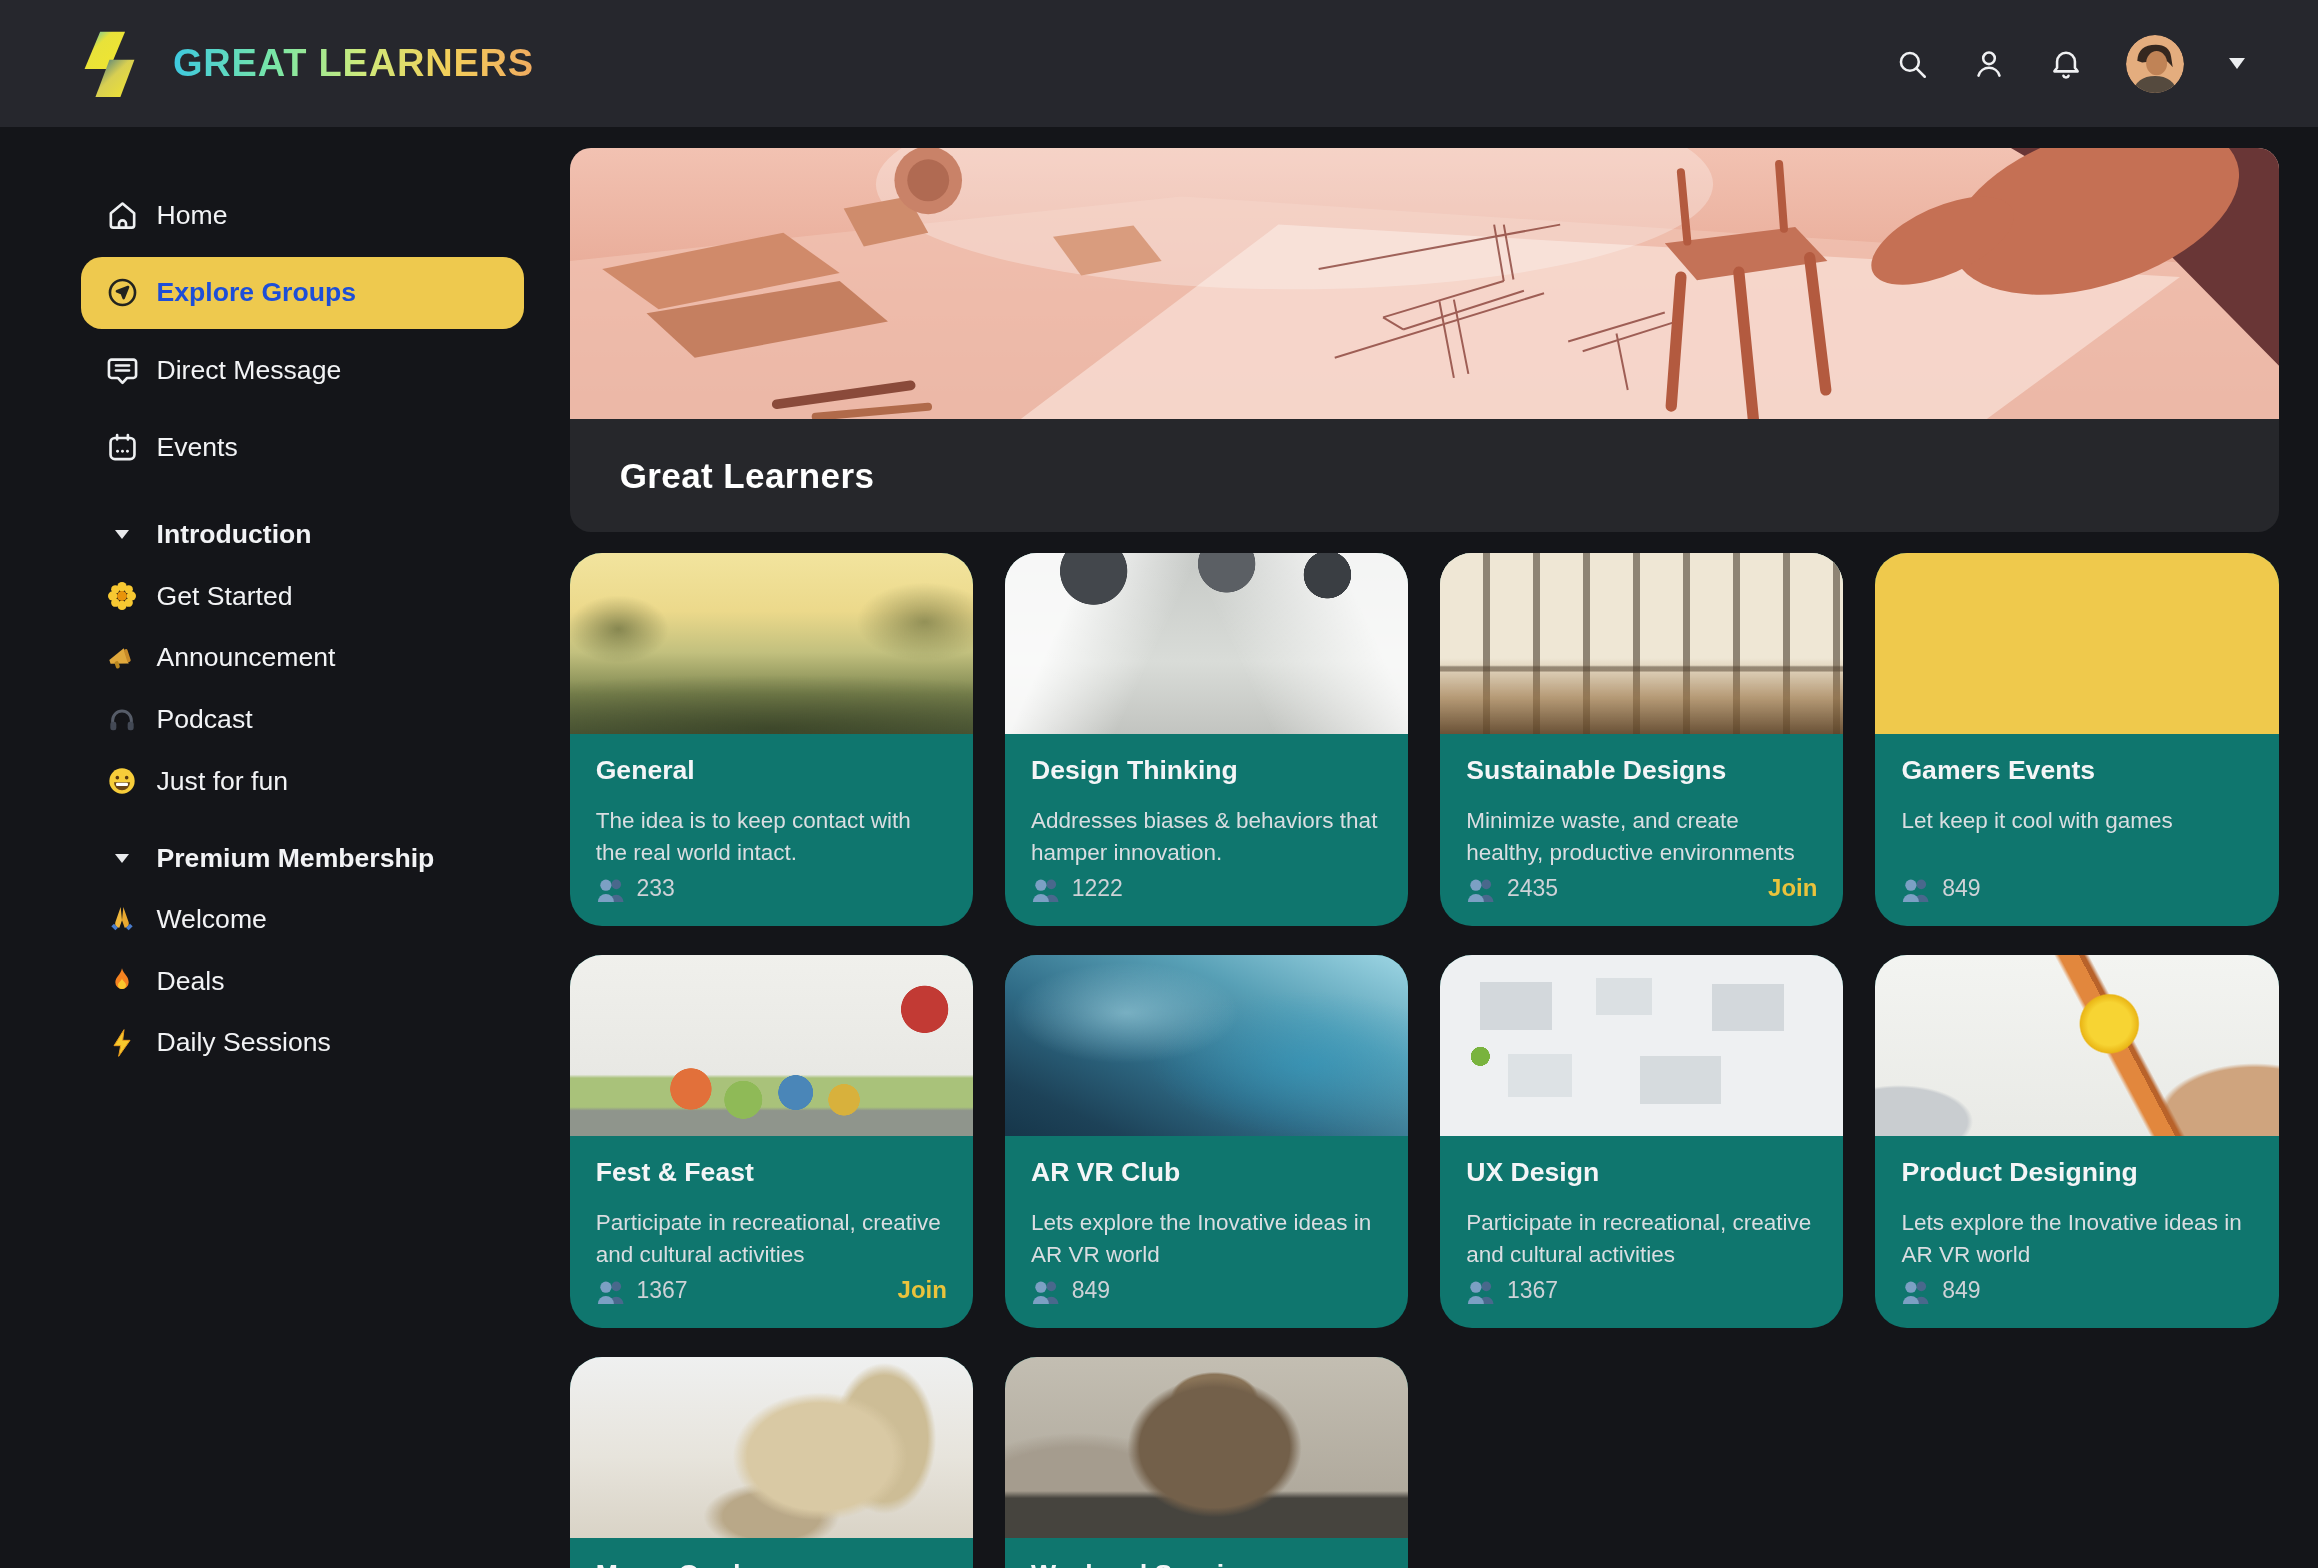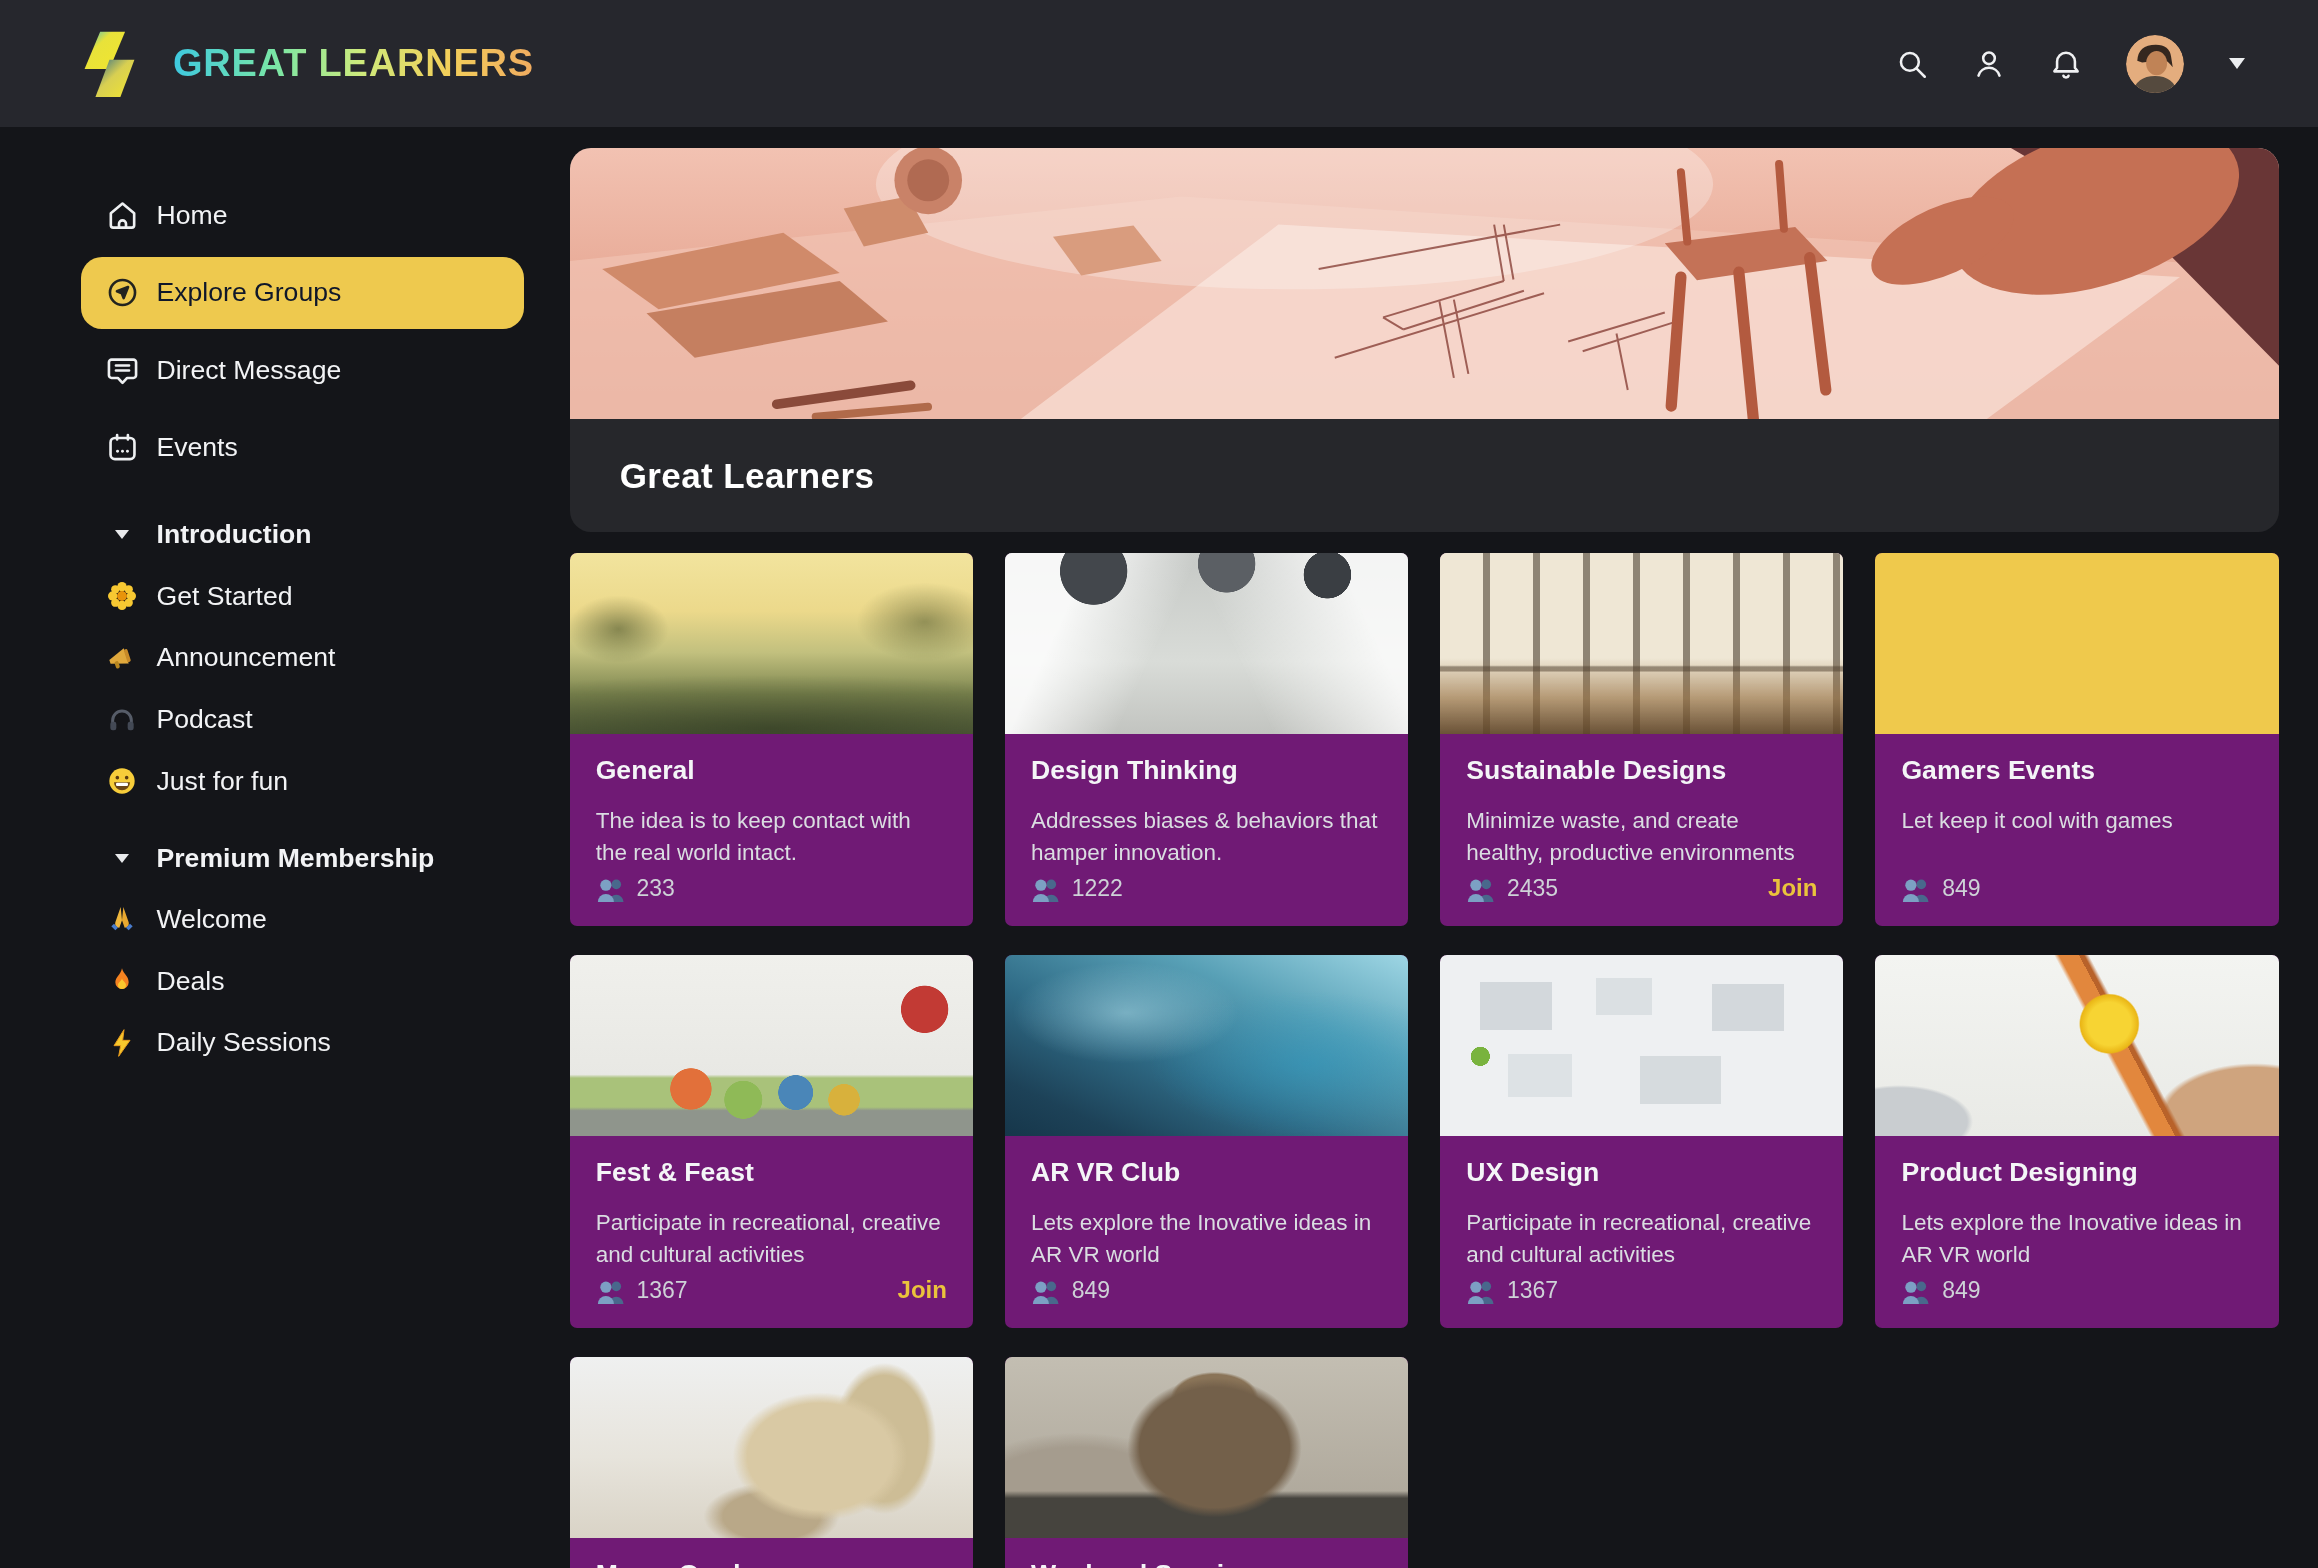--- a/index.html
+++ b/index.html
@@ -27,42 +27,42 @@
 
   
   .sidebar { width:556px; flex:none; padding:52px 32px 16px 81px; }
   .nav-item { height:72px; margin-bottom:5.6px; display:flex; align-items:center;
     gap:16px; padding-left:22.5px; border-radius:21px; cursor:pointer; }
   .nav-item .nicon { width:37px; height:37px; display:flex; align-items:center; justify-content:center; }
   .nav-item .nicon svg { stroke:#eef0f2; fill:none; stroke-width:1.8; stroke-linecap:round; stroke-linejoin:round; }
   .nav-label { font-size:26.6px; color:#f2f3f5; }
   .nav-item.active { background:#eec94e; }
   .nav-item.active .nicon svg { stroke:#22231f; }
-  .nav-item.active .nav-label { color:#0f172a; font-weight:normal; }
+  .nav-item.active .nav-label { color:#1d4ed8; font-weight:bold; }
 
   .side-section { margin-top:27px; }
   .section-header { height:48px; display:flex; align-items:center; gap:16px;
     padding-left:22.5px; margin-bottom:11.3px; cursor:pointer; }
   .section-header .nicon { width:37px; display:flex; justify-content:center; }
   .sec-caret { width:0; height:0; border-left:7.2px solid transparent;
     border-right:7.2px solid transparent; border-top:9.7px solid #e9eaec; }
   .section-label { font-size:26.6px; font-weight:bold; color:#f2f3f5; }
   .side-item { height:52px; margin-bottom:9.7px; display:flex; align-items:center;
     gap:16px; padding-left:22.5px; cursor:pointer; }
   .side-item .nicon { width:37px; height:37px; display:flex; align-items:center; justify-content:center; }
 
   
   .main { flex:1; padding:21px 40px 0 13.7px; }
   .hero { width:1709px; background:#26272b; border-radius:21px; overflow:hidden; margin-bottom:21px; }
   .hero-img { display:block; width:100%; height:271px; }
   .hero-bar { height:113px; display:flex; align-items:center; padding-left:50px; }
   .hero-title { font-size:35px; font-weight:bold; color:#ffffff; letter-spacing:0.4px; }
 
   .grid { width:1709px; display:grid; grid-template-columns:repeat(4,1fr); gap:29px 32px; }
-  .card { background:#701a75; border-radius:7px; overflow:hidden; cursor:pointer; }
+  .card { background:#0f766e; border-radius:32px; overflow:hidden; cursor:pointer; }
   .thumb { height:181px; width:100%; }
   .card-body { height:192px; padding:21px 26px 24px; display:flex; flex-direction:column; }
   .card-body.slim { height:auto; padding:21px 26px; }
   .card-title { font-size:26.6px; font-weight:bold; color:#f4f5f7; }
   .card-desc { font-size:22.5px; color:#dadde1; line-height:1.4; margin-top:19.3px; }
   .card-footer { margin-top:auto; display:flex; align-items:flex-end; }
   .member-count { font-size:23px; color:#ced2d7; margin-left:9.7px; }
   .join { margin-left:auto; font-size:24px; font-weight:bold; color:#eac33c; }
 
   

